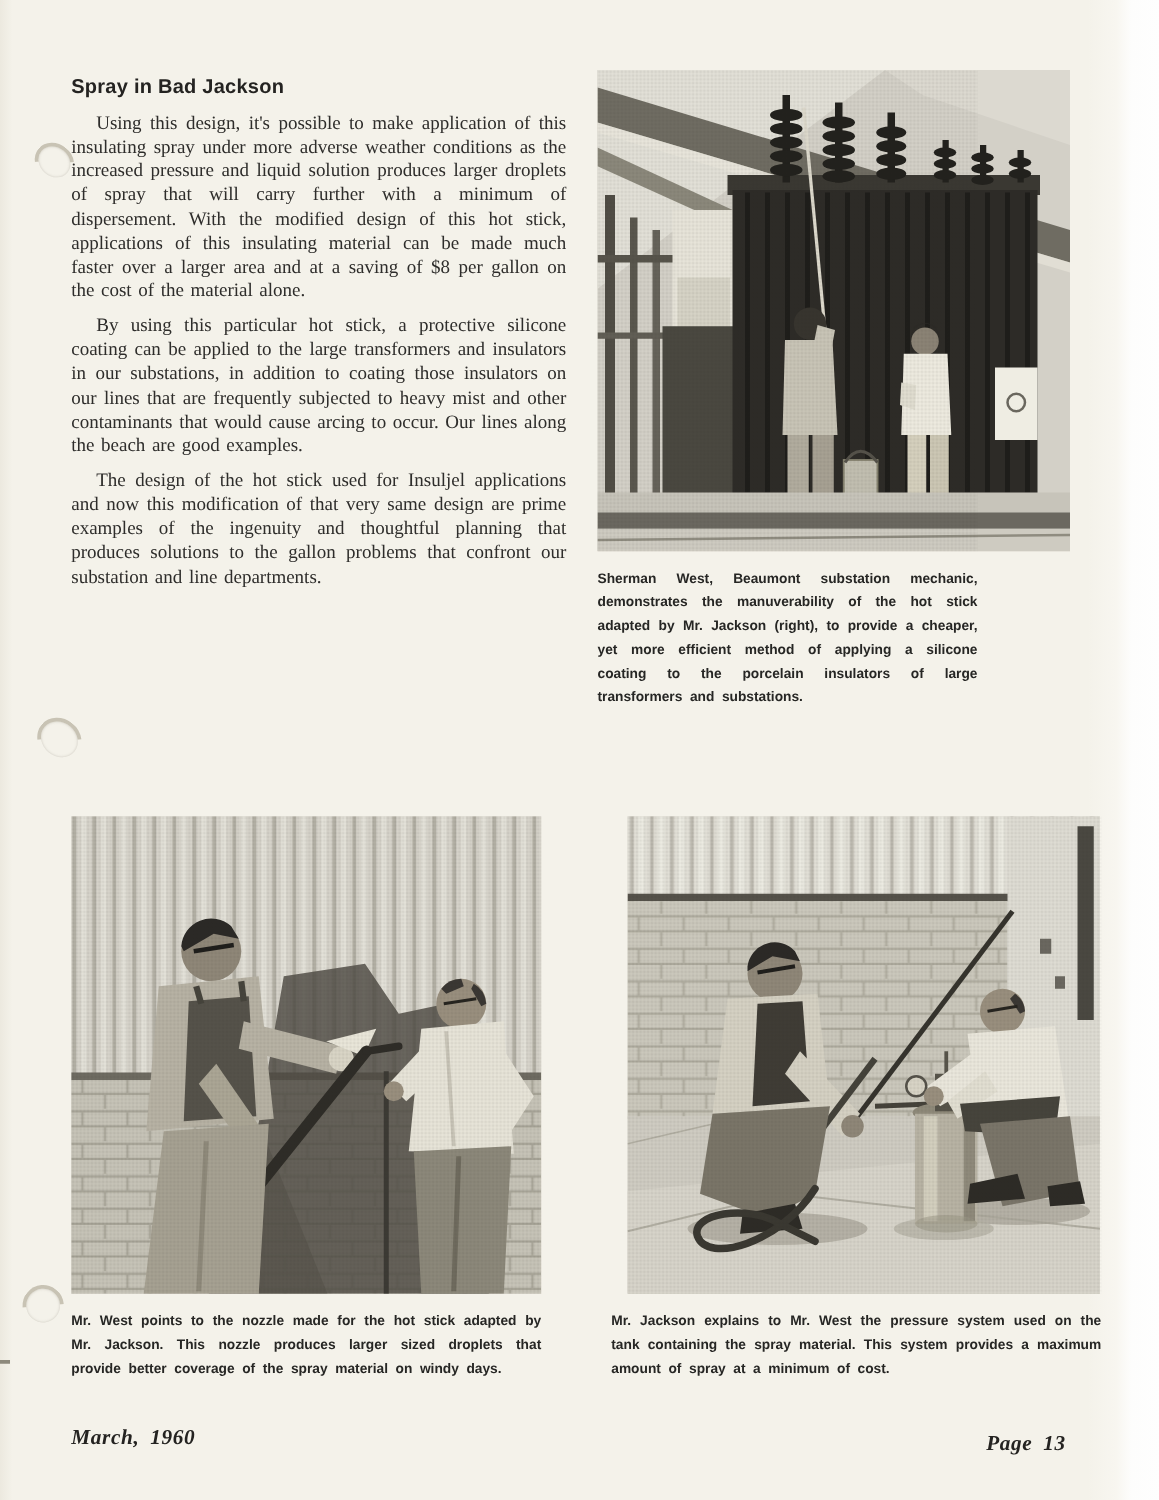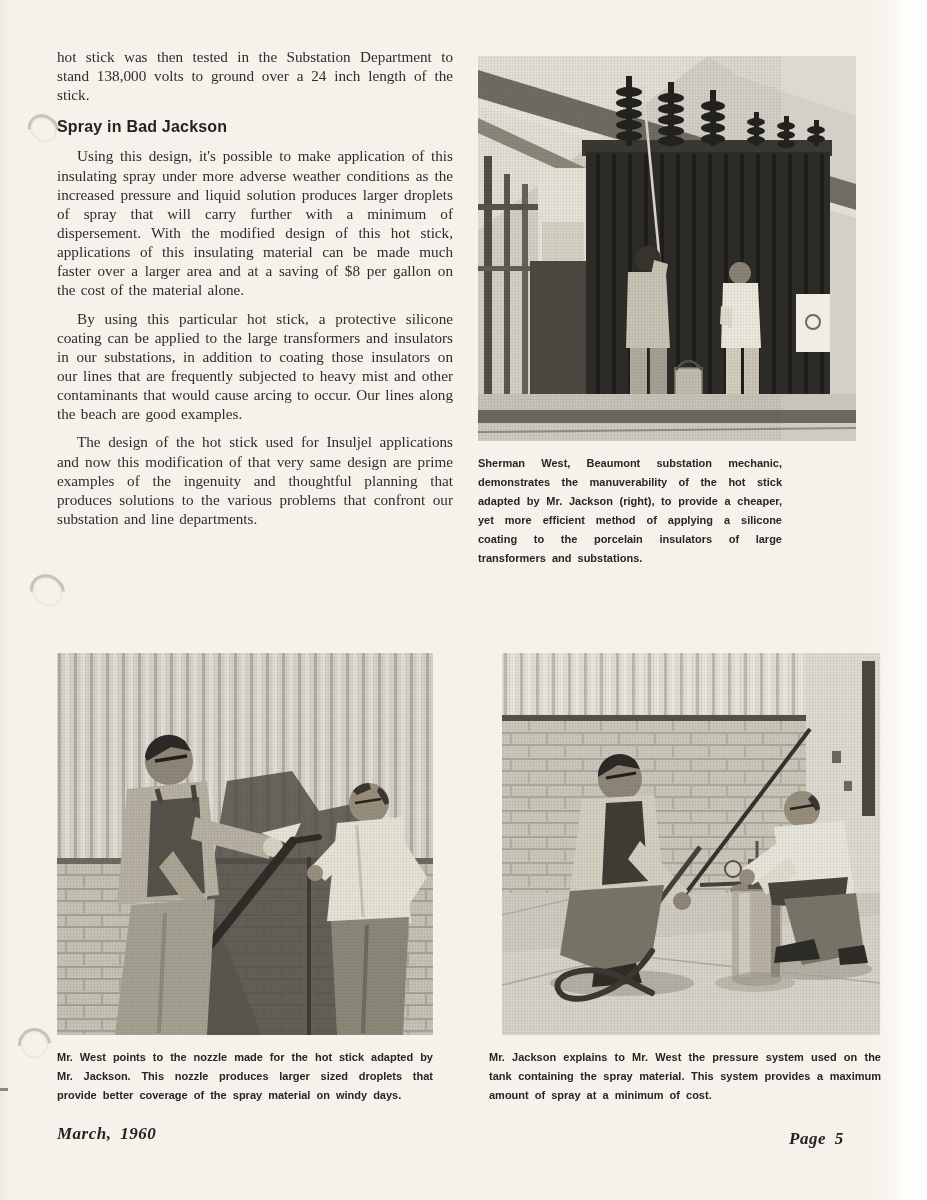--- a/index.html
+++ b/index.html
@@ -32,21 +32,21 @@
     font-family:"Liberation Sans", sans-serif;font-weight:700;font-size:11px;
     line-height:1.72;text-align:justify;word-spacing:3px;color:#262624;margin-top:13px;
   }
   #fig-substation{left:478px;top:56px;width:304px;}
   #fig-nozzle{left:57px;top:653px;width:376px;}
   #fig-tank{left:489px;top:653px;width:392px;}
   #fig-tank .photo-wrap{margin-left:13px;}
   
   .footer-item{
     position:absolute;font-family:"Liberation Serif", serif;font-style:italic;
-    font-weight:700;font-size:17px;color:#242321;letter-spacing:.5px;word-spacing:4px;
+    font-weight:700;font-size:17px;color:#242321;letter-spacing:.5px;word-spacing:4px;margin-top:16px;
   }
   #footer-date{left:57px;top:1124px;}
   #footer-page{left:789px;top:1129px;}
   
   .arc-mark{
     position:absolute;border:3px solid #c8c3b4;border-radius:50%;
     border-bottom-color:transparent;border-right-color:transparent;
     transform:rotate(40deg);box-shadow:inset 0 0 2px rgba(120,115,100,.35);
   }
   #arc-1{left:27px;top:115px;width:27px;height:23px;}
@@ -59,25 +59,24 @@
 <body>
 
 <div class="page">
 
   <div class="arc-mark" id="arc-1"></div>
   <div class="arc-mark" id="arc-2"></div>
   <div class="arc-mark" id="arc-3"></div>
   <div class="edge-dash" id="dash-1"></div>
 
   <div class="text-col">
-    <p>hot stick was then tested in the Substation Department to stand 138,000 volts to ground over a 24 inch length of the stick.</p>
     <h2 class="section-heading">Spray in Bad Jackson</h2>
     <p class="indent">Using this design, it's possible to make application of this insulating spray under more adverse weather conditions as the increased pressure and liquid solution produces larger droplets of spray that will carry further with a minimum of dispersement. With the modified design of this hot stick, applications of this insulating material can be made much faster over a larger area and at a saving of $8 per gallon on the cost of the material alone.</p>
     <p class="indent">By using this particular hot stick, a protective silicone coating can be applied to the large transformers and insulators in our substations, in addition to coating those insulators on our lines that are frequently subjected to heavy mist and other contaminants that would cause arcing to occur. Our lines along the beach are good examples.</p>
-    <p class="indent">The design of the hot stick used for Insuljel applications and now this modification of that very same design are prime examples of the ingenuity and thoughtful planning that produces solutions to the various problems that confront our substation and line departments.</p>
+    <p class="indent">The design of the hot stick used for Insuljel applications and now this modification of that very same design are prime examples of the ingenuity and thoughtful planning that produces solutions to the gallon problems that confront our substation and line departments.</p>
   </div>
 
   <figure id="fig-substation">
     <div class="photo-wrap">
       <svg class="photo" width="378" height="385" viewBox="0 0 378 385">
         <rect width="378" height="385" fill="#d3d0c7"></rect>
         <polygon points="0,0 230,0 0,175" fill="#e2e0d7"></polygon>
         <polygon points="230,0 378,0 378,60 260,20" fill="#dcd9d0"></polygon>
 
         <polygon points="0,14 378,128 378,154 0,42" fill="#6f6c62"></polygon>
@@ -318,15 +317,15 @@
         <polygon points="266,230 346,224 342,256 270,252" fill="#46443c"></polygon>
         <polygon points="282,246 354,240 362,300 300,312" fill="#7a7569"></polygon>
         <polygon points="274,294 312,286 318,306 272,310" fill="#2d2b26"></polygon>
         <polygon points="336,296 362,292 366,310 338,312" fill="#2d2b26"></polygon>
       </svg>
     </div>
     <figcaption>Mr. Jackson explains to Mr. West the pressure system used on the tank containing the spray material. This system provides a maximum amount of spray at a minimum of cost.</figcaption>
   </figure>
 
   <div class="footer-item" id="footer-date">March, 1960</div>
-  <div class="footer-item" id="footer-page">Page 5</div>
+  <div class="footer-item" id="footer-page">Page 13</div>
 
 </div>
 
 </body></html>

